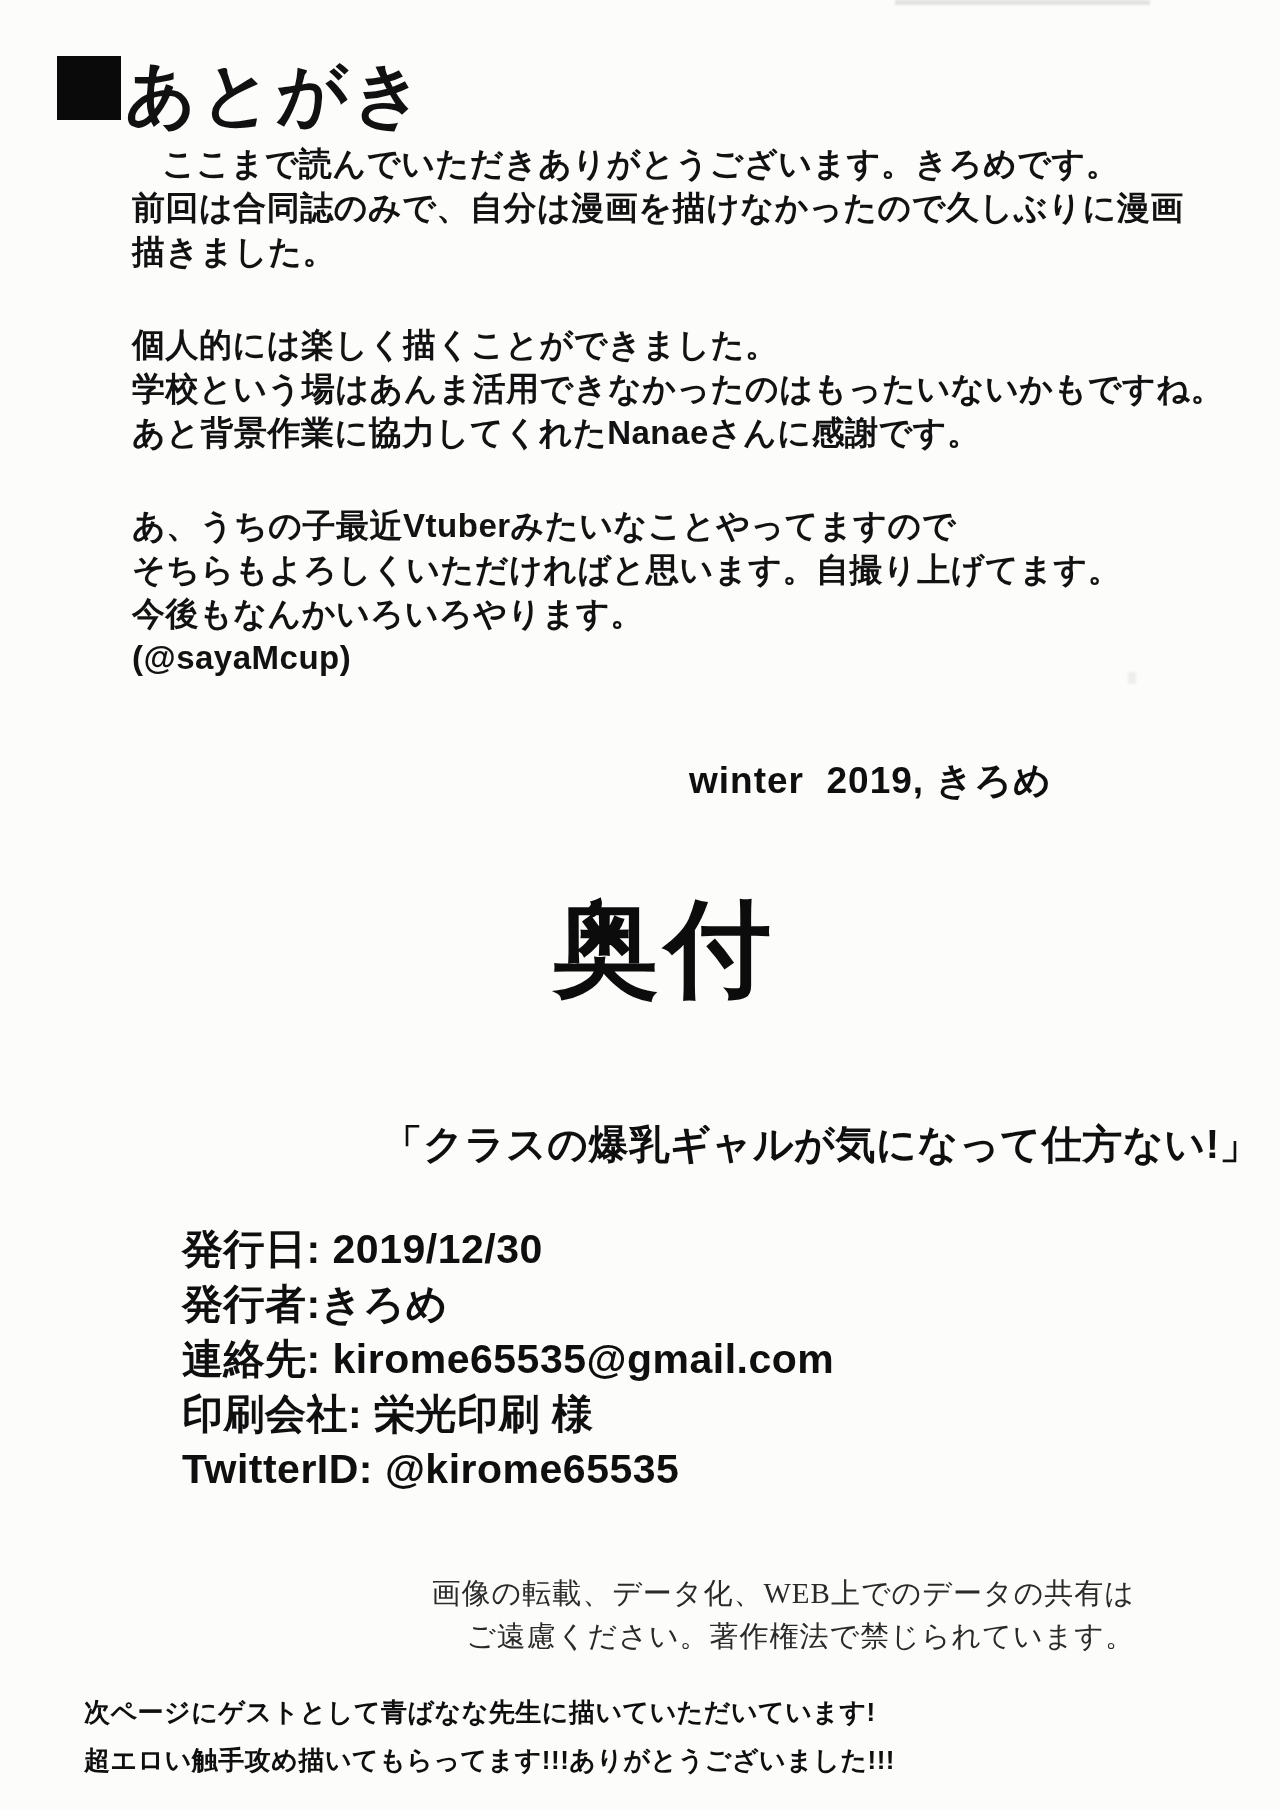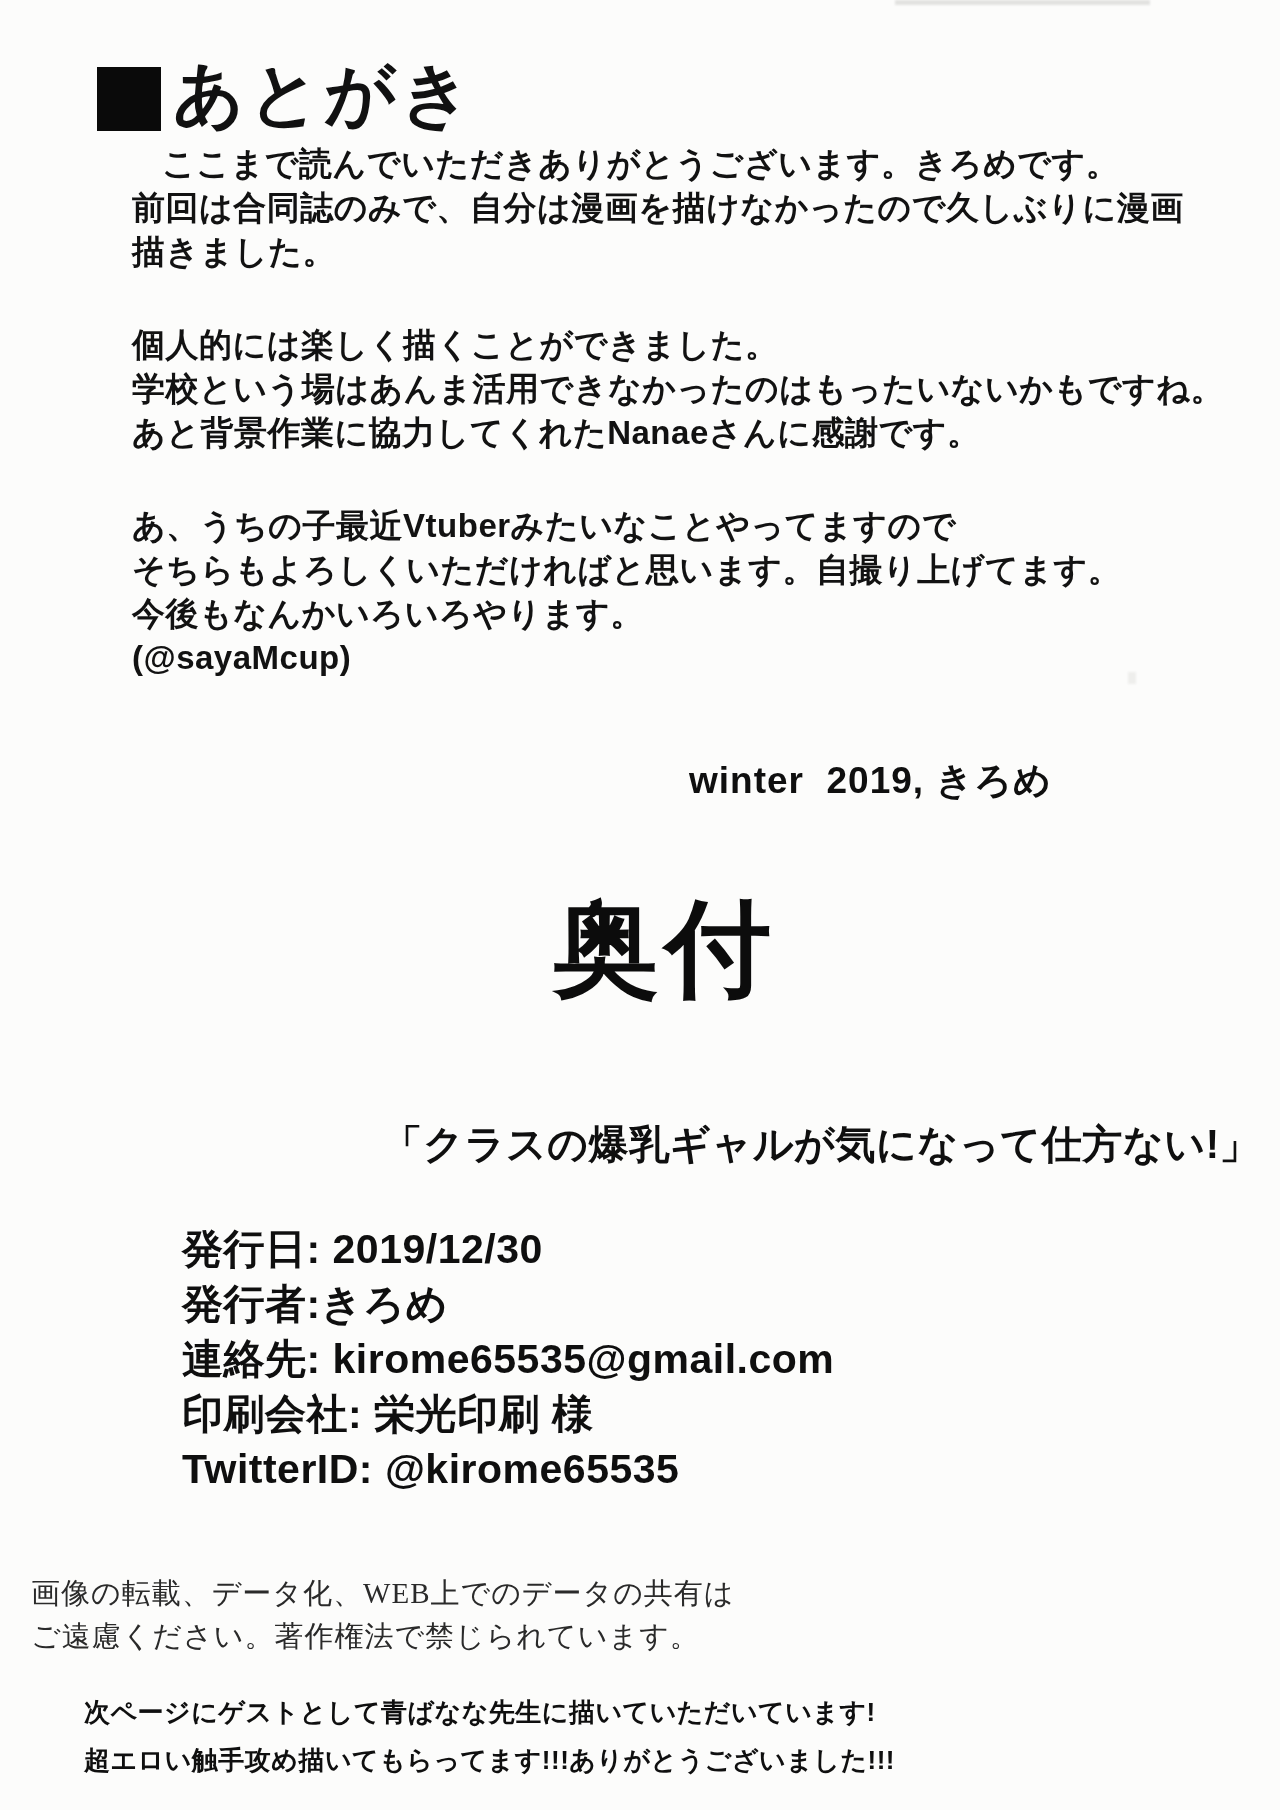--- a/index.html
+++ b/index.html
@@ -11,21 +11,21 @@
     position:relative;
     width:1280px; height:1810px;
     margin:0 auto;
     background:#fcfcfb;
     overflow:hidden;
     color:#0f0f0f;
   }
   
   .header {
     position:absolute; left:57px; top:48px;
-    display:flex; align-items:center; gap:12px;margin-left:40px;
+    display:flex; align-items:flex-start; gap:4px;
   }
   .square-marker {
     width:64px; height:64px; background:#0a0a0a;
     margin-top:8px;
   }
   .page-title {
     font-size:70px; font-weight:800; letter-spacing:4px; color:#111;
   }
   
   .afterword {
@@ -53,21 +53,21 @@
     text-align:right;
     font-size:40px; font-weight:800; letter-spacing:0.5px;
   }
   .colophon-list {
     position:absolute; left:182px; top:1222px;
     font-size:41px; font-weight:800; line-height:55px;
     letter-spacing:0.5px;
   }
   .copyright {
     position:absolute; left:0; right:145px; top:1572px;
-    text-align:left;
+    text-align:right;
     font-family:"Liberation Serif", "DejaVu Serif", serif;
     font-size:29px; font-weight:400; line-height:43px; color:#2a2a2a;
     letter-spacing:1px;
     margin-left:31px;
   }
   .guest-note {
     position:absolute; left:84px; top:1688px;
     font-size:26px; font-weight:800; line-height:48px;
     letter-spacing:0.5px;
   }

